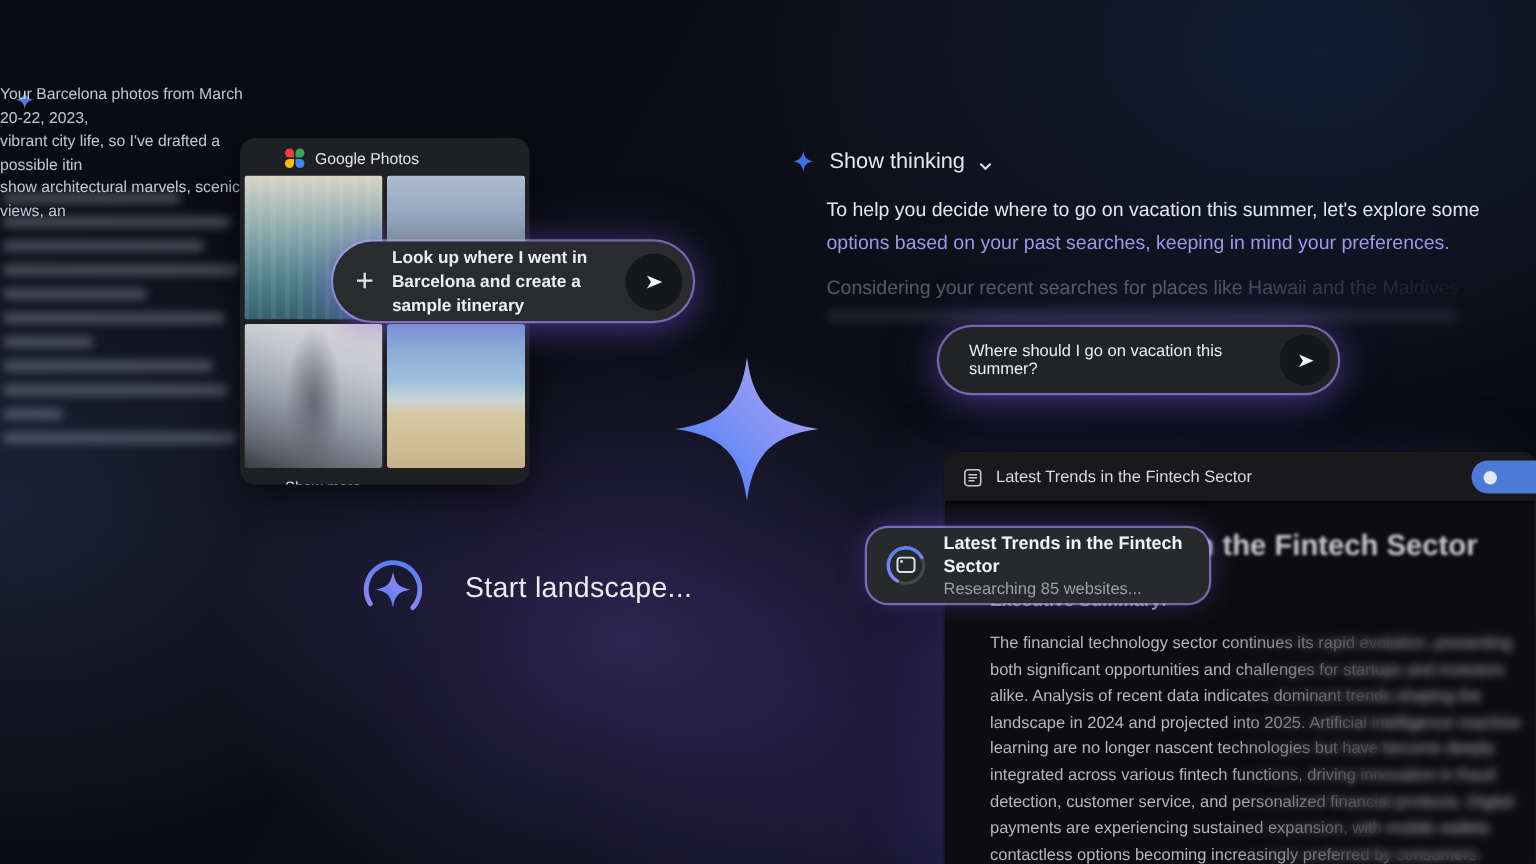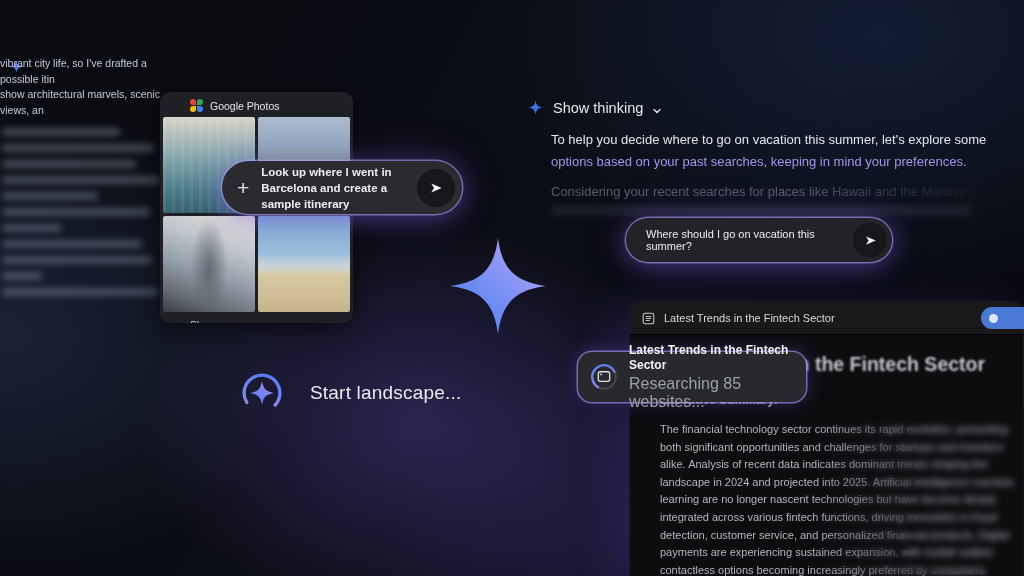--- a/index.html
+++ b/index.html
@@ -89,21 +89,21 @@
     backdrop-filter:blur(3px);-webkit-backdrop-filter:blur(3px);
     -webkit-mask-image:linear-gradient(to right,transparent 0%,#000 55%);
     mask-image:linear-gradient(to right,transparent 0%,#000 55%);}
 
   
   .research-card{left:578px;top:352px;width:228px;height:50px;background:#28292d;border-radius:14px;
     display:flex;align-items:center;gap:11px;padding:0 12px;
     box-shadow:0 0 0 1.5px rgba(178,156,255,0.6),0 0 18px rgba(130,100,240,0.4),0 6px 18px rgba(0,0,0,0.5);}
   .research-card .icon{width:28px;height:28px;flex:0 0 auto;}
   .research-card .t1{font-size:12px;font-weight:bold;color:#f1f3f4;line-height:15px;}
-  .research-card .t2{font-size:16px;color:#9aa0a6;margin-top:2px;}
+  .research-card .t2{font-size:11px;color:#9aa0a6;margin-top:2px;}
 </style>
 </head>
 <body>
 
 <div class="stage">
 
   <svg width="0" height="0">
       <defs>
     <linearGradient id="gstar" x1="0" y1="1" x2="1" y2="0">
       <stop offset="0" stop-color="#3d7bf4"></stop>
@@ -114,20 +114,21 @@
           <stop offset="1" stop-color="#a78bf0"></stop>
     </linearGradient>
   </defs>
     </svg>
 
   
   <svg class="abs spark-sm" style="left:9px;top:59px" viewBox="0 0 24 24">
     <path d="M12 2 C13 8.5 15.5 11 22 12 C15.5 13 13 15.5 12 22 C11 15.5 8.5 13 2 12 C8.5 11 11 8.5 12 2Z" fill="#4a7bd9"></path>
   </svg>
   <div class="abs left-chat">
+    <div class="txt">Your Barcelona photos from March 20-22, 2023,</div>
     <div class="txt">vibrant city life, so I've drafted a possible itin</div>
     <div class="txt">show architectural marvels, scenic views, an</div>
     <div class="ghost-bar" style="left:2px;top:72px;width:118px;height:8px"></div>
     <div class="ghost-bar" style="left:2px;top:88px;width:152px;height:8px"></div>
     <div class="ghost-bar" style="left:2px;top:104px;width:134px;height:8px"></div>
     <div class="ghost-bar" style="left:2px;top:120px;width:158px;height:8px"></div>
     <div class="ghost-bar" style="left:2px;top:136px;width:96px;height:8px"></div>
     <div class="ghost-bar" style="left:2px;top:152px;width:148px;height:8px"></div>
     <div class="ghost-bar" style="left:2px;top:168px;width:60px;height:8px"></div>
     <div class="ghost-bar" style="left:2px;top:184px;width:140px;height:8px"></div>

